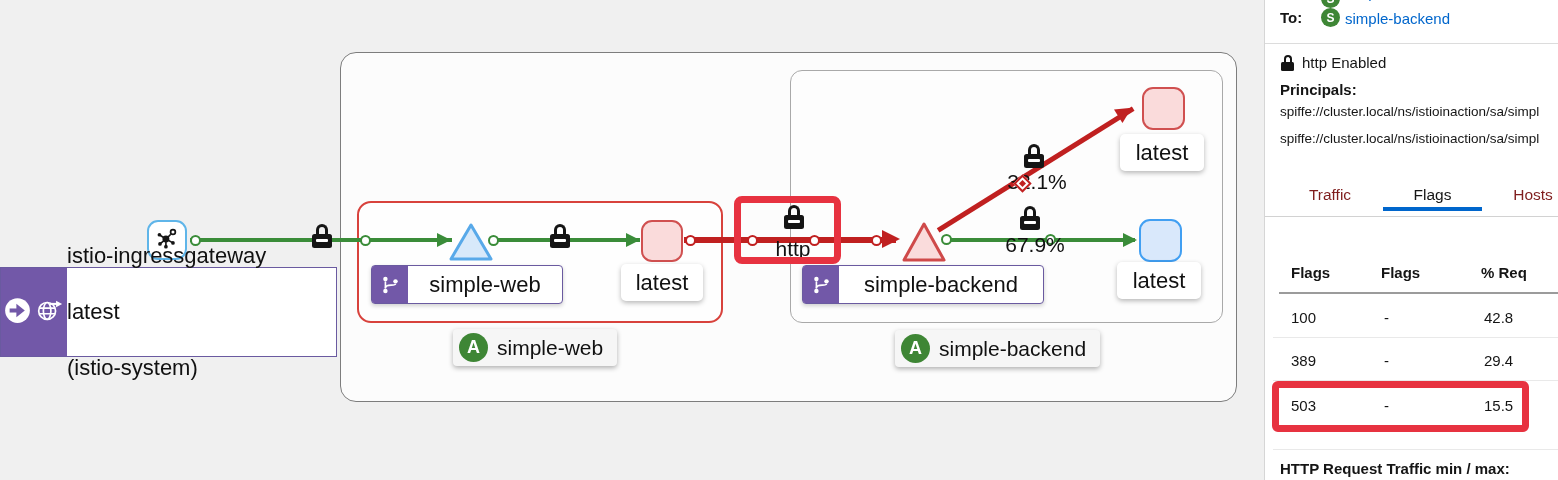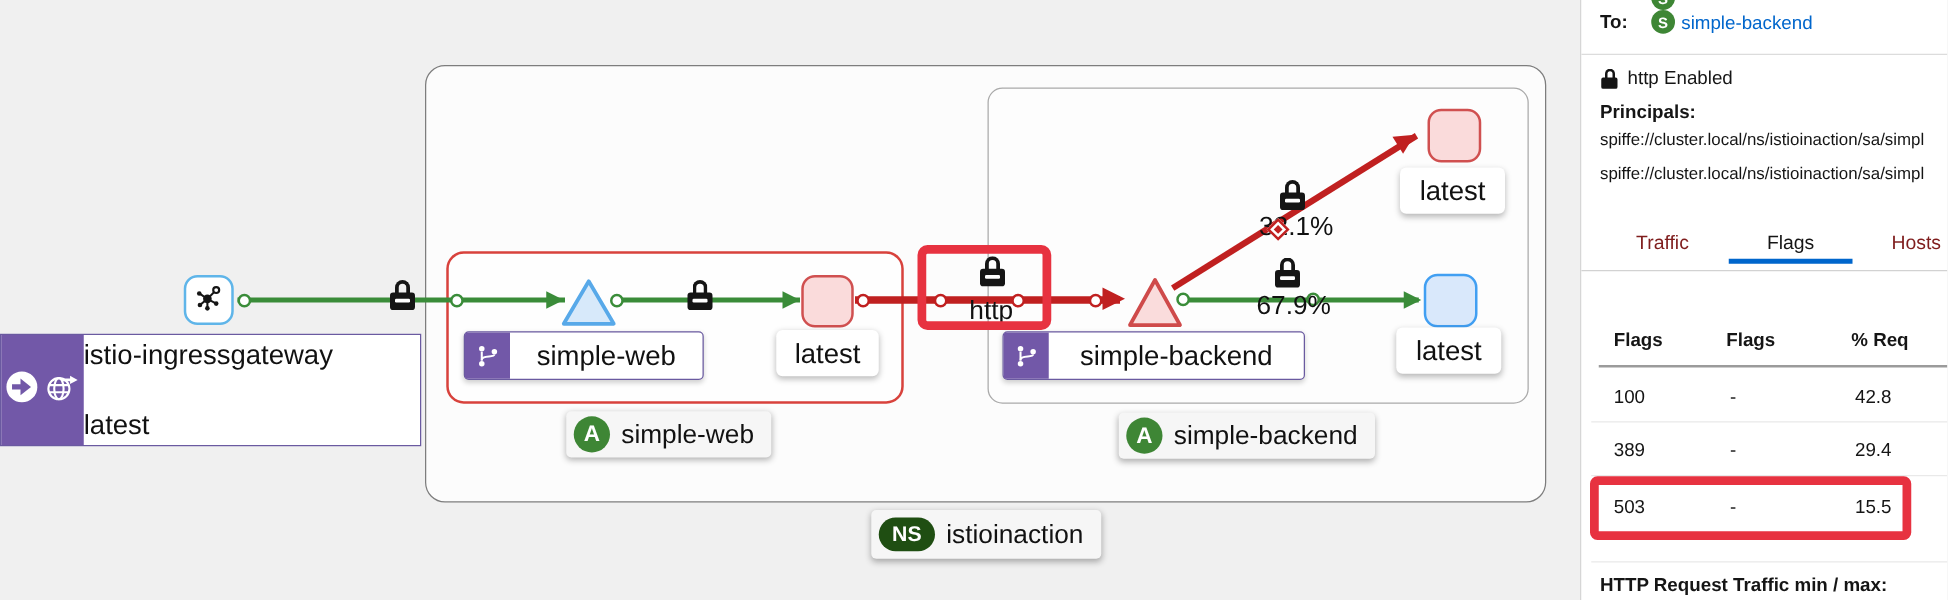--- a/index.html
+++ b/index.html
@@ -134,20 +134,21 @@
           <ellipse cx="14" cy="17" rx="4" ry="9"></ellipse>
           <path d="M5.5 14h17M5.5 20h17"></path>
           <path d="M17 9.5h9" stroke-width="2.2"></path>
           <path d="M23.5 6 L30 9.5 L23.5 13 Z" fill="#fff" stroke="none"></path>
         </svg>
       </span>
     </div>
     <div class="gw-text">
       <span>istio-ingressgateway</span>
       <span>latest</span>
+      <span>(istio-system)</span>
     </div>
   </div>
 
   <div class="edge e-green" style="left:190px; top:238px; width:262px;"></div>
   <div class="port port-g" style="left:190px; top:234.5px;"></div>
   <div class="port port-g" style="left:360px; top:234.5px;"></div>
   <div class="lock" style="left:312px; top:224px;">
       <span class="sh"></span>
       <span class="bd"></span>
     </div>
@@ -246,24 +247,20 @@
   </div>
 
   <div class="chip" style="left:453px; top:329px; height:37px;">
     <span class="badge-a">A</span>
     <span>simple-web</span>
   </div>
   <div class="chip" style="left:895px; top:330px; height:37px;">
     <span class="badge-a">A</span>
     <span>simple-backend</span>
   </div>
-  <div class="chip" style="left:697px; top:408px; height:39px;">
-    <span class="badge-ns">NS</span>
-    <span>istioinaction</span>
-  </div>
 
   <div class="panel">
 
     <div class="abs badge-s" style="left:56px; top:-11px;">S</div>
     <div class="abs p-link" style="left:80px; top:-16px;">simple-web</div>
 
     <div class="abs p-bold" style="left:15px; top:9px;">To:</div>
     <div class="abs badge-s" style="left:56px; top:8px;">S</div>
     <div class="abs p-link" style="left:80px; top:10px;">simple-backend</div>
 

